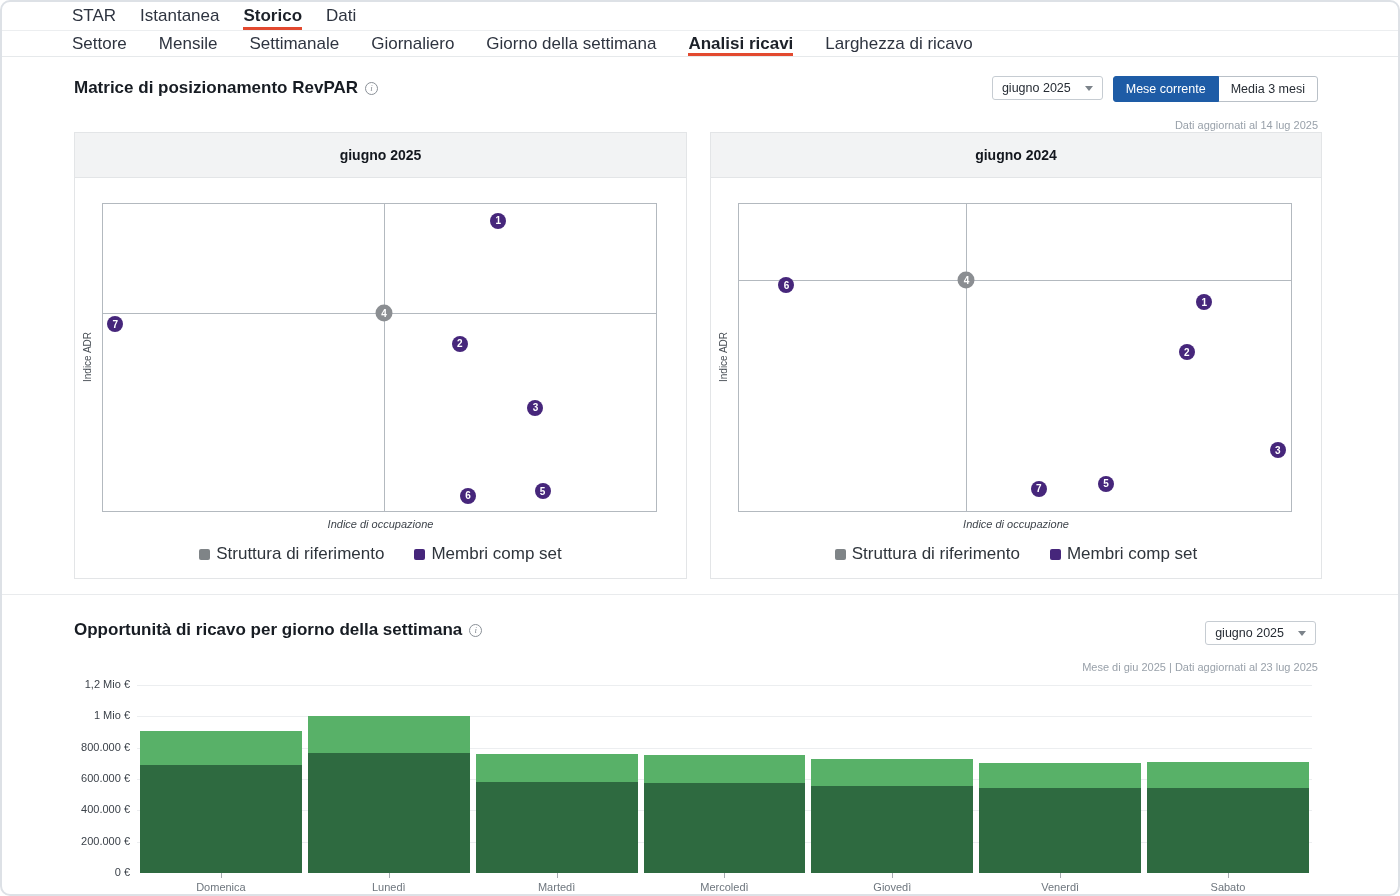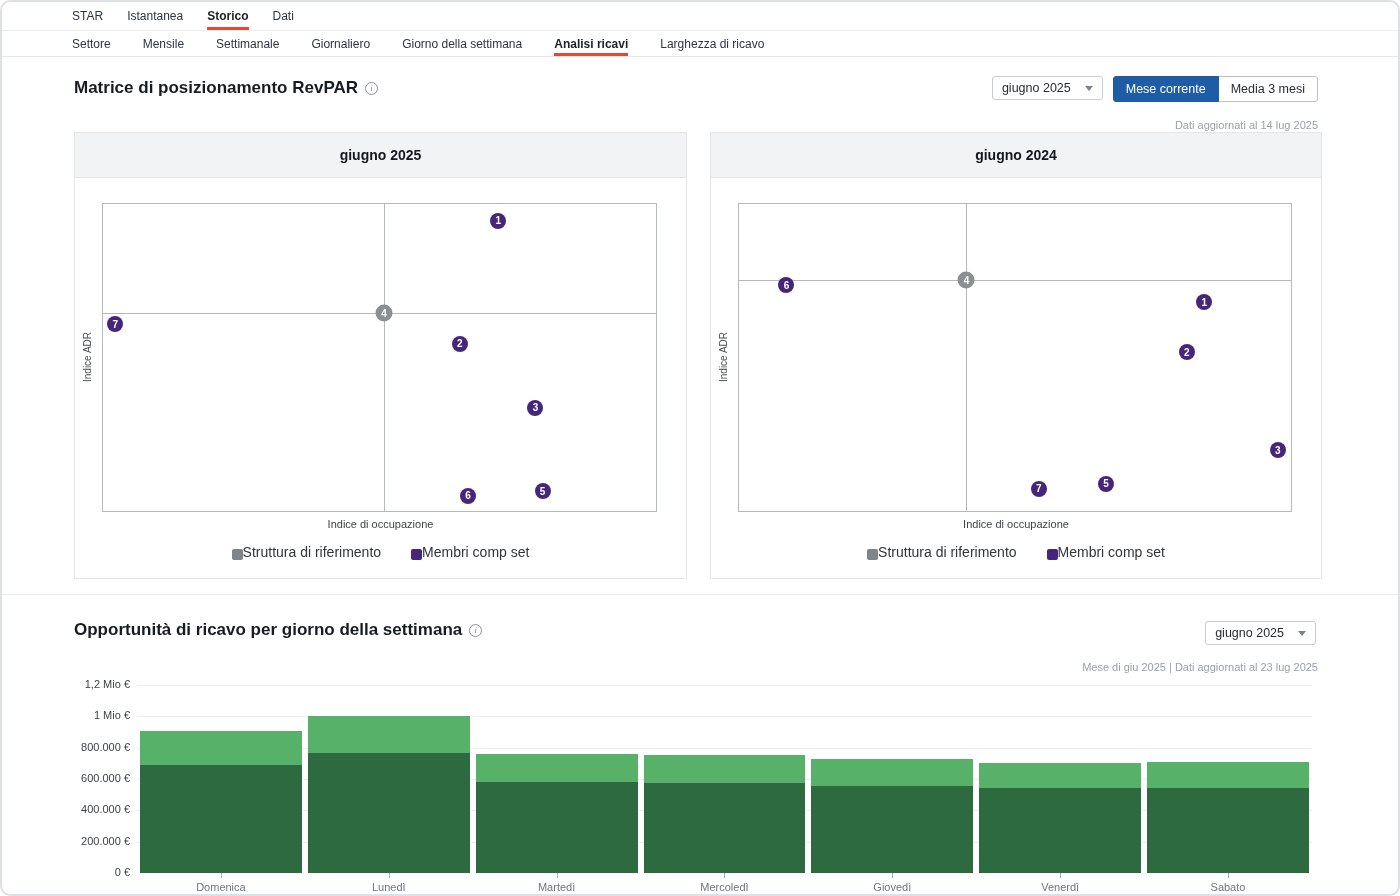--- a/index.html
+++ b/index.html
@@ -6,21 +6,21 @@
   html,body { background:#fff; }
   body { font-family:"Liberation Sans", sans-serif; width:1400px; height:896px; }
   .frame { position:relative; width:1400px; height:896px; background:#fff;
            border:2px solid #dde1e6; border-radius:10px; overflow:hidden; }
 
   
   .nav1 { position:absolute; top:0; left:0; right:0; height:29px; display:flex; gap:24px;
           padding-left:70px; align-items:stretch; border-bottom:1px solid #eceef0; }
   .nav2 { position:absolute; top:29px; left:0; right:0; height:26px; display:flex; gap:32px;
           padding-left:70px; align-items:stretch; border-bottom:1px solid #e6e9eb; }
-  .nav-item { display:flex; align-items:center; font-size:12px; color:#2e3440;
+  .nav-item { display:flex; align-items:center; font-size:17px; color:#2e3440;
               border-bottom:3px solid transparent; padding-top:3px; cursor:pointer; }
   .nav-item.active { font-weight:bold; color:#1c2129; border-bottom-color:#e2492f; }
 
   
   .sec-title { position:absolute; left:72px; font-size:17px; font-weight:bold; color:#171c23;
                display:flex; align-items:center; gap:7px; }
   .info-i { display:inline-flex; width:13px; height:13px; border:1px solid #8a9097; border-radius:50%;
             color:#8a9097; font-size:9px; align-items:center; justify-content:center;
             font-weight:normal; font-style:italic; font-family:"Liberation Serif", serif; }
   .controls { position:absolute; top:74px; right:80px; display:flex; gap:10px; }
@@ -45,23 +45,23 @@
   .plot { position:absolute; left:27px; right:29px; top:70px; height:309px; border:1px solid #b3b9bf; }
   .vline { position:absolute; top:0; bottom:0; width:1px; background:#b3b9bf; }
   .hline { position:absolute; left:0; right:0; height:1px; background:#b3b9bf; }
   .pt { position:absolute; width:16px; height:16px; border-radius:50%; color:#fff; font-size:10px;
         font-weight:bold; display:flex; align-items:center; justify-content:center;
         transform:translate(-50%,-50%); }
   .pt.comp { background:#46267b; }
   .pt.ref  { background:#8b8e92; width:17px; height:17px; }
   .ylab { position:absolute; left:7px; top:224px; transform:translateY(-50%) rotate(180deg);
           writing-mode:vertical-rl; font-size:10px; color:#4a5057; }
-  .xlab { position:absolute; top:385px; left:0; right:0; text-align:center; font-size:11px; color:#3e444b; }
+  .xlab { position:absolute; top:385px; left:0; right:0; text-align:center; font-size:11px; color:#3e444b;font-style:italic; }
   .legend { position:absolute; top:411px; left:0; right:0; display:flex; justify-content:center; gap:30px; }
-  .legend-item { display:flex; align-items:flex-end; gap:0; font-size:14px; color:#2f353c; }
+  .legend-item { display:flex; align-items:center; gap:6px; font-size:17px; color:#2f353c; }
   .sq { width:11px; height:11px; border-radius:2px; }
   .sq.ref { background:#7f8487; }
   .sq.comp { background:#46267b; }
 
   .sep { position:absolute; top:592px; left:0; right:0; height:1px; background:#e9ebed; }
 
   
   .barplot { position:absolute; left:135px; top:683px; width:1175px; height:188px; }
   .grid { position:absolute; left:0; right:0; height:1px; background:#eceef0; }
   .ylabels { position:absolute; left:0; top:683px; width:128px; height:188px; }

